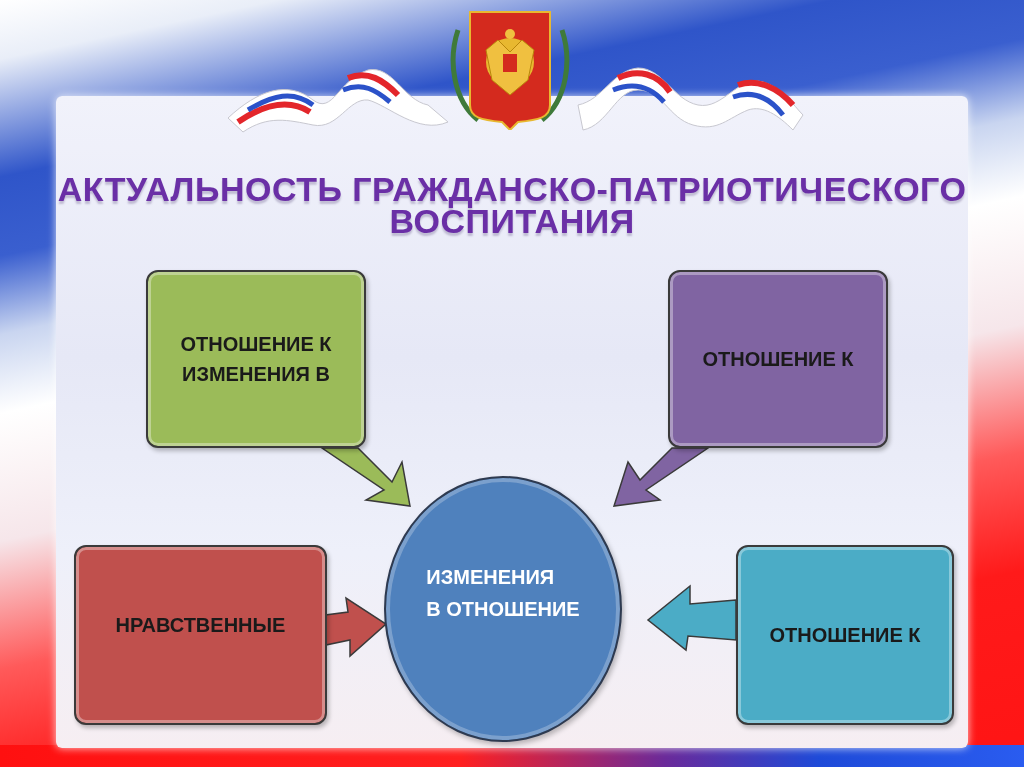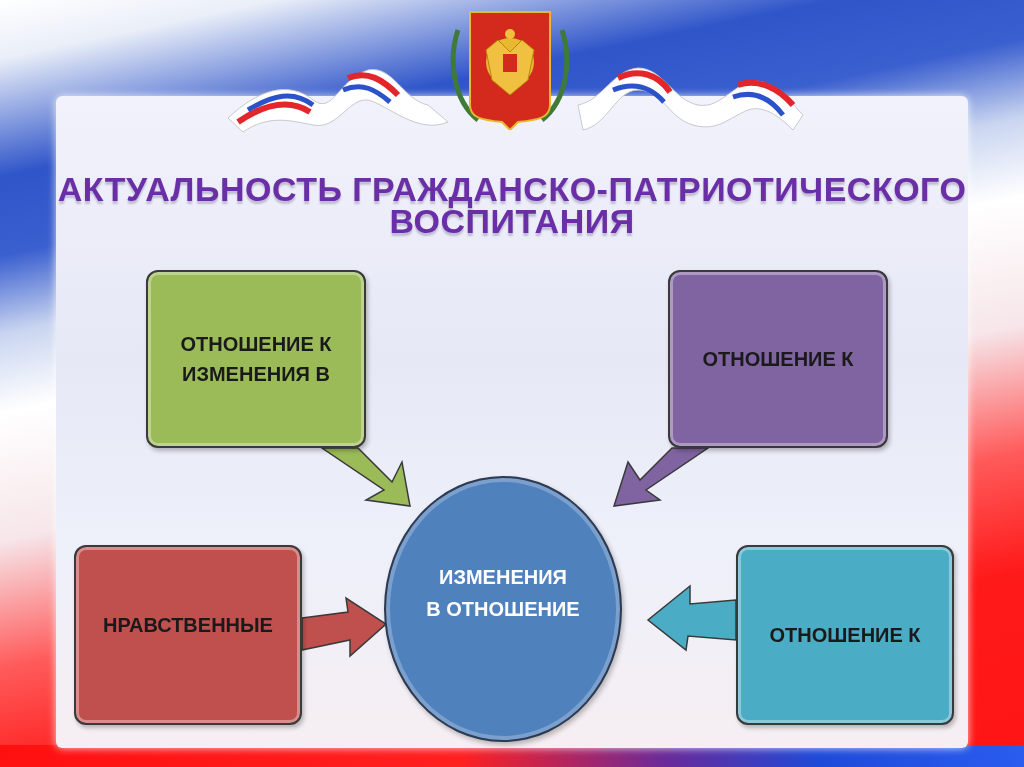--- a/index.html
+++ b/index.html
@@ -36,28 +36,28 @@
   .box {
     position: absolute; border-radius: 12px; border: 2px solid #3a3a3a;
     display: flex; align-items: center; justify-content: center; text-align: center;
     font-weight: bold; color: #1a1a1a; font-size: 20px; line-height: 30px;
     box-shadow: inset 0 0 0 3px rgba(255,255,255,0.35), 2px 3px 4px rgba(0,0,0,0.25);
     box-sizing: border-box;
   }
   .box span { display: block; }
   .box-green  { left: 146px; top: 270px; width: 220px; height: 178px; background: #9bbb59; }
   .box-purple { left: 668px; top: 270px; width: 220px; height: 178px; background: #8064a2; }
-  .box-red    { left: 74px;  top: 545px; width: 228px; height: 180px; background: #c0504d; }
+  .box-red    { left: 74px;  top: 545px; width: 253px; height: 180px; background: #c0504d; }
   .box-teal   { left: 736px; top: 545px; width: 218px; height: 180px; background: #4bacc6; }
   .box-red .label-wrap { margin-top: -20px; }
   .circle {
     position: absolute; left: 384px; top: 476px; width: 234px; height: 262px;
     border-radius: 50%; background: #4f81bd; border: 2px solid #2e3a50;
     box-shadow: inset 0 0 0 4px rgba(255,255,255,0.25), 2px 3px 5px rgba(0,0,0,0.25);
-    display: flex; align-items: center; justify-content: center; text-align: center;
+    display: flex; align-items: center; justify-content: center; 
     color: #ffffff; font-weight: bold; font-size: 20px; line-height: 32px;
   }
   .circle .label-wrap { margin-top: -32px; }
   .arrows { position: absolute; left: 0; top: 0; width: 1024px; height: 767px; pointer-events: none; }
 </style>
 </head>
 <body>
 
 <div class="flag-band-bottom"></div>
 

